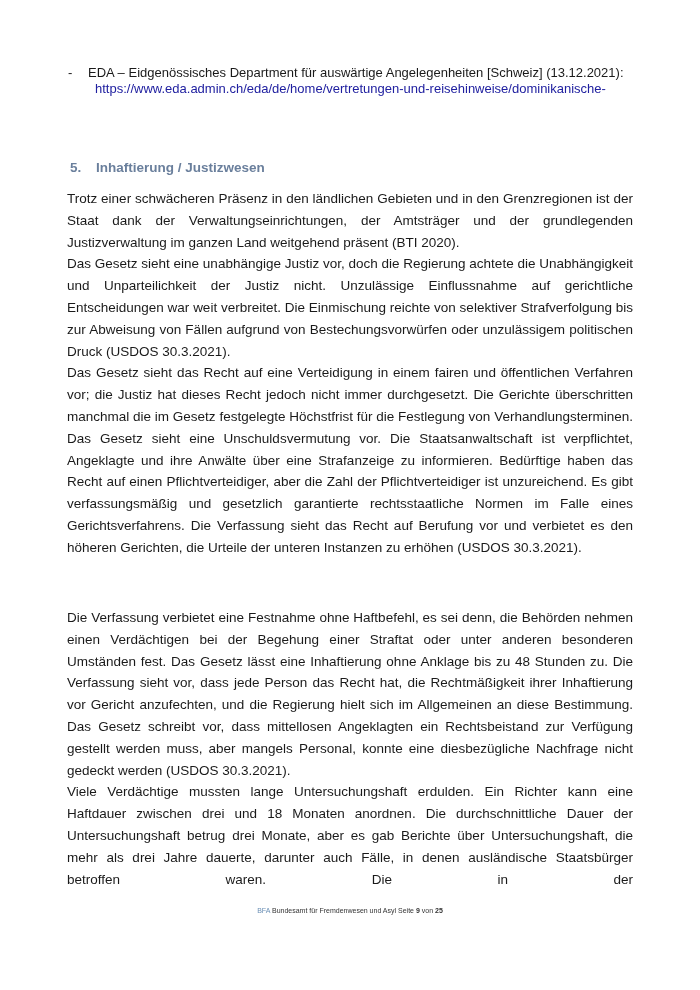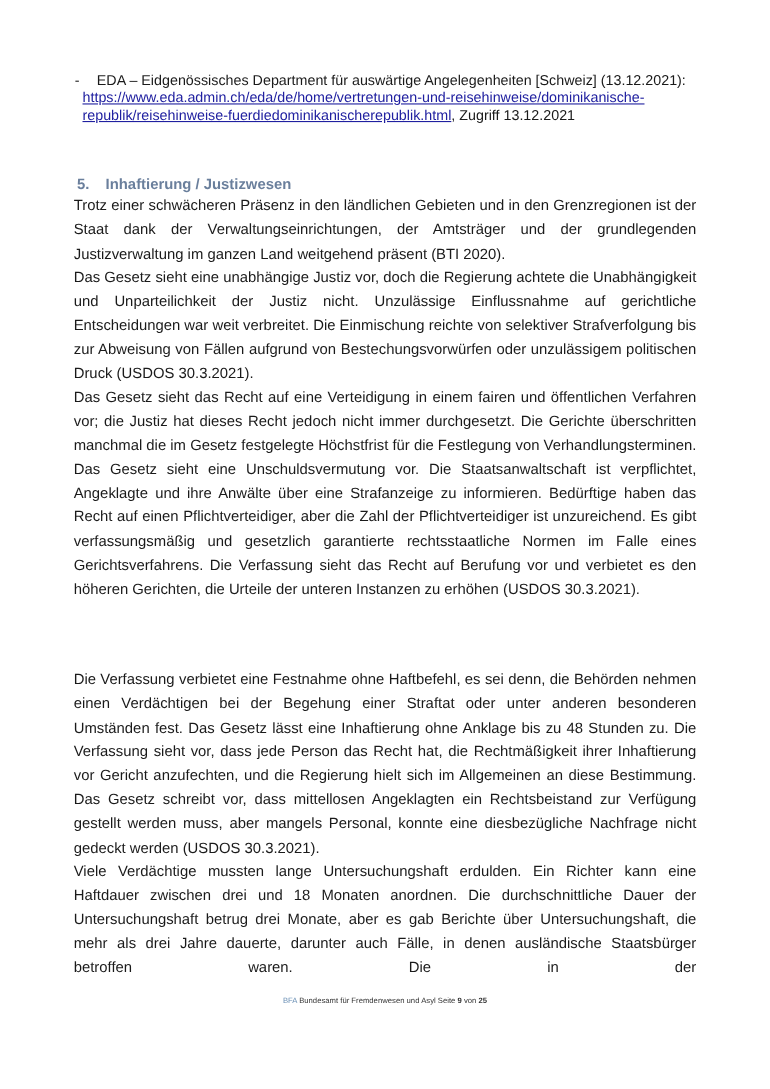--- a/index.html
+++ b/index.html
@@ -5,21 +5,21 @@
   html, body { margin: 0; padding: 0; background: #ffffff; }
   body { width: 700px; height: 990px; position: relative; overflow: hidden;
          font-family: "Liberation Sans", sans-serif; color: #1a1a1a; }
   .page { position: absolute; left: 0; top: 0; width: 700px; height: 990px; }
   .source-item { position: absolute; left: 67px; top: 65px; width: 566px;
                  font-size: 13px; line-height: 16px; }
   .source-item .line1 { display: flex; }
   .source-item .dash { width: 20px; padding-left: 1px; }
   .source-item .justify-line { display: flex; justify-content: space-between; padding-left: 8px; }
   .source-item .link-line { padding-left: 8px; }
-  .link { color: #1a0dab; text-decoration: underline; color: #2020a0; }
+  .link { color: #1a0dab; color: #2020a0; margin-left: 20px; }
   .heading { position: absolute; left: 70px; top: 160px; font-size: 13.5px; font-weight: bold;
              color: #6a7f9c; display: flex; }
   .heading .num { width: 26px; }
   .body-text { position: absolute; left: 67px; width: 566px; font-size: 13.5px;
                line-height: 21.8px; text-align: justify; }
   .body-text p { margin: 0; }
   .footer { position: absolute; left: 0; width: 700px; top: 907px; text-align: center;
             font-size: 7px; color: #333; }
   .footer .bfa { color: #6a8fb5; }
   .footer b { font-weight: bold; }
@@ -30,31 +30,28 @@
 <div class="page">
 
   <div class="source-item">
     <div class="line1">
       <span class="dash">-</span>
       <span>EDA – Eidgenössisches Department für auswärtige Angelegenheiten [Schweiz] (13.12.2021):</span>
     </div>
     <div class="link-line">
       <a class="link">https://www.eda.admin.ch/eda/de/home/vertretungen-und-reisehinweise/dominikanische-</a>
     </div>
-    <div class="link-line">
-      <a class="link">republik/reisehinweise-fuerdiedominikanischerepublik.html</a><span>, Zugriff 13.12.2021</span>
-    </div>
   </div>
 
   <div class="heading">
     <span class="num">5.</span>
     <span>Inhaftierung / Justizwesen</span>
   </div>
 
-  <div class="body-text" style="top:176px;">
+  <div class="body-text" style="top:188px;">
     <p>Trotz einer schwächeren Präsenz in den ländlichen Gebieten und in den Grenzregionen ist der Staat dank der Verwaltungseinrichtungen, der Amtsträger und der grundlegenden Justizverwaltung im ganzen Land weitgehend präsent (BTI 2020).</p>
     <p>Das Gesetz sieht eine unabhängige Justiz vor, doch die Regierung achtete die Unabhängigkeit und Unparteilichkeit der Justiz nicht. Unzulässige Einflussnahme auf gerichtliche Entscheidungen war weit verbreitet. Die Einmischung reichte von selektiver Strafverfolgung bis zur Abweisung von Fällen aufgrund von Bestechungsvorwürfen oder unzulässigem politischen Druck (USDOS 30.3.2021).</p>
     <p>Das Gesetz sieht das Recht auf eine Verteidigung in einem fairen und öffentlichen Verfahren vor; die Justiz hat dieses Recht jedoch nicht immer durchgesetzt. Die Gerichte überschritten manchmal die im Gesetz festgelegte Höchstfrist für die Festlegung von Verhandlungsterminen. Das Gesetz sieht eine Unschuldsvermutung vor. Die Staatsanwaltschaft ist verpflichtet, Angeklagte und ihre Anwälte über eine Strafanzeige zu informieren. Bedürftige haben das Recht auf einen Pflichtverteidiger, aber die Zahl der Pflichtverteidiger ist unzureichend. Es gibt verfassungsmäßig und gesetzlich garantierte rechtsstaatliche Normen im Falle eines Gerichtsverfahrens. Die Verfassung sieht das Recht auf Berufung vor und verbietet es den höheren Gerichten, die Urteile der unteren Instanzen zu erhöhen (USDOS 30.3.2021).</p>
   </div>
 
   <div class="body-text" style="top:607px;">
     <p>Die Verfassung verbietet eine Festnahme ohne Haftbefehl, es sei denn, die Behörden nehmen einen Verdächtigen bei der Begehung einer Straftat oder unter anderen besonderen Umständen fest. Das Gesetz lässt eine Inhaftierung ohne Anklage bis zu 48 Stunden zu. Die Verfassung sieht vor, dass jede Person das Recht hat, die Rechtmäßigkeit ihrer Inhaftierung vor Gericht anzufechten, und die Regierung hielt sich im Allgemeinen an diese Bestimmung. Das Gesetz schreibt vor, dass mittellosen Angeklagten ein Rechtsbeistand zur Verfügung gestellt werden muss, aber mangels Personal, konnte eine diesbezügliche Nachfrage nicht gedeckt werden (USDOS 30.3.2021).</p>
     <p style="text-align-last: justify;">Viele Verdächtige mussten lange Untersuchungshaft erdulden. Ein Richter kann eine Haftdauer zwischen drei und 18 Monaten anordnen. Die durchschnittliche Dauer der Untersuchungshaft betrug drei Monate, aber es gab Berichte über Untersuchungshaft, die mehr als drei Jahre dauerte, darunter auch Fälle, in denen ausländische Staatsbürger betroffen waren. Die in der</p>
   </div>
 

